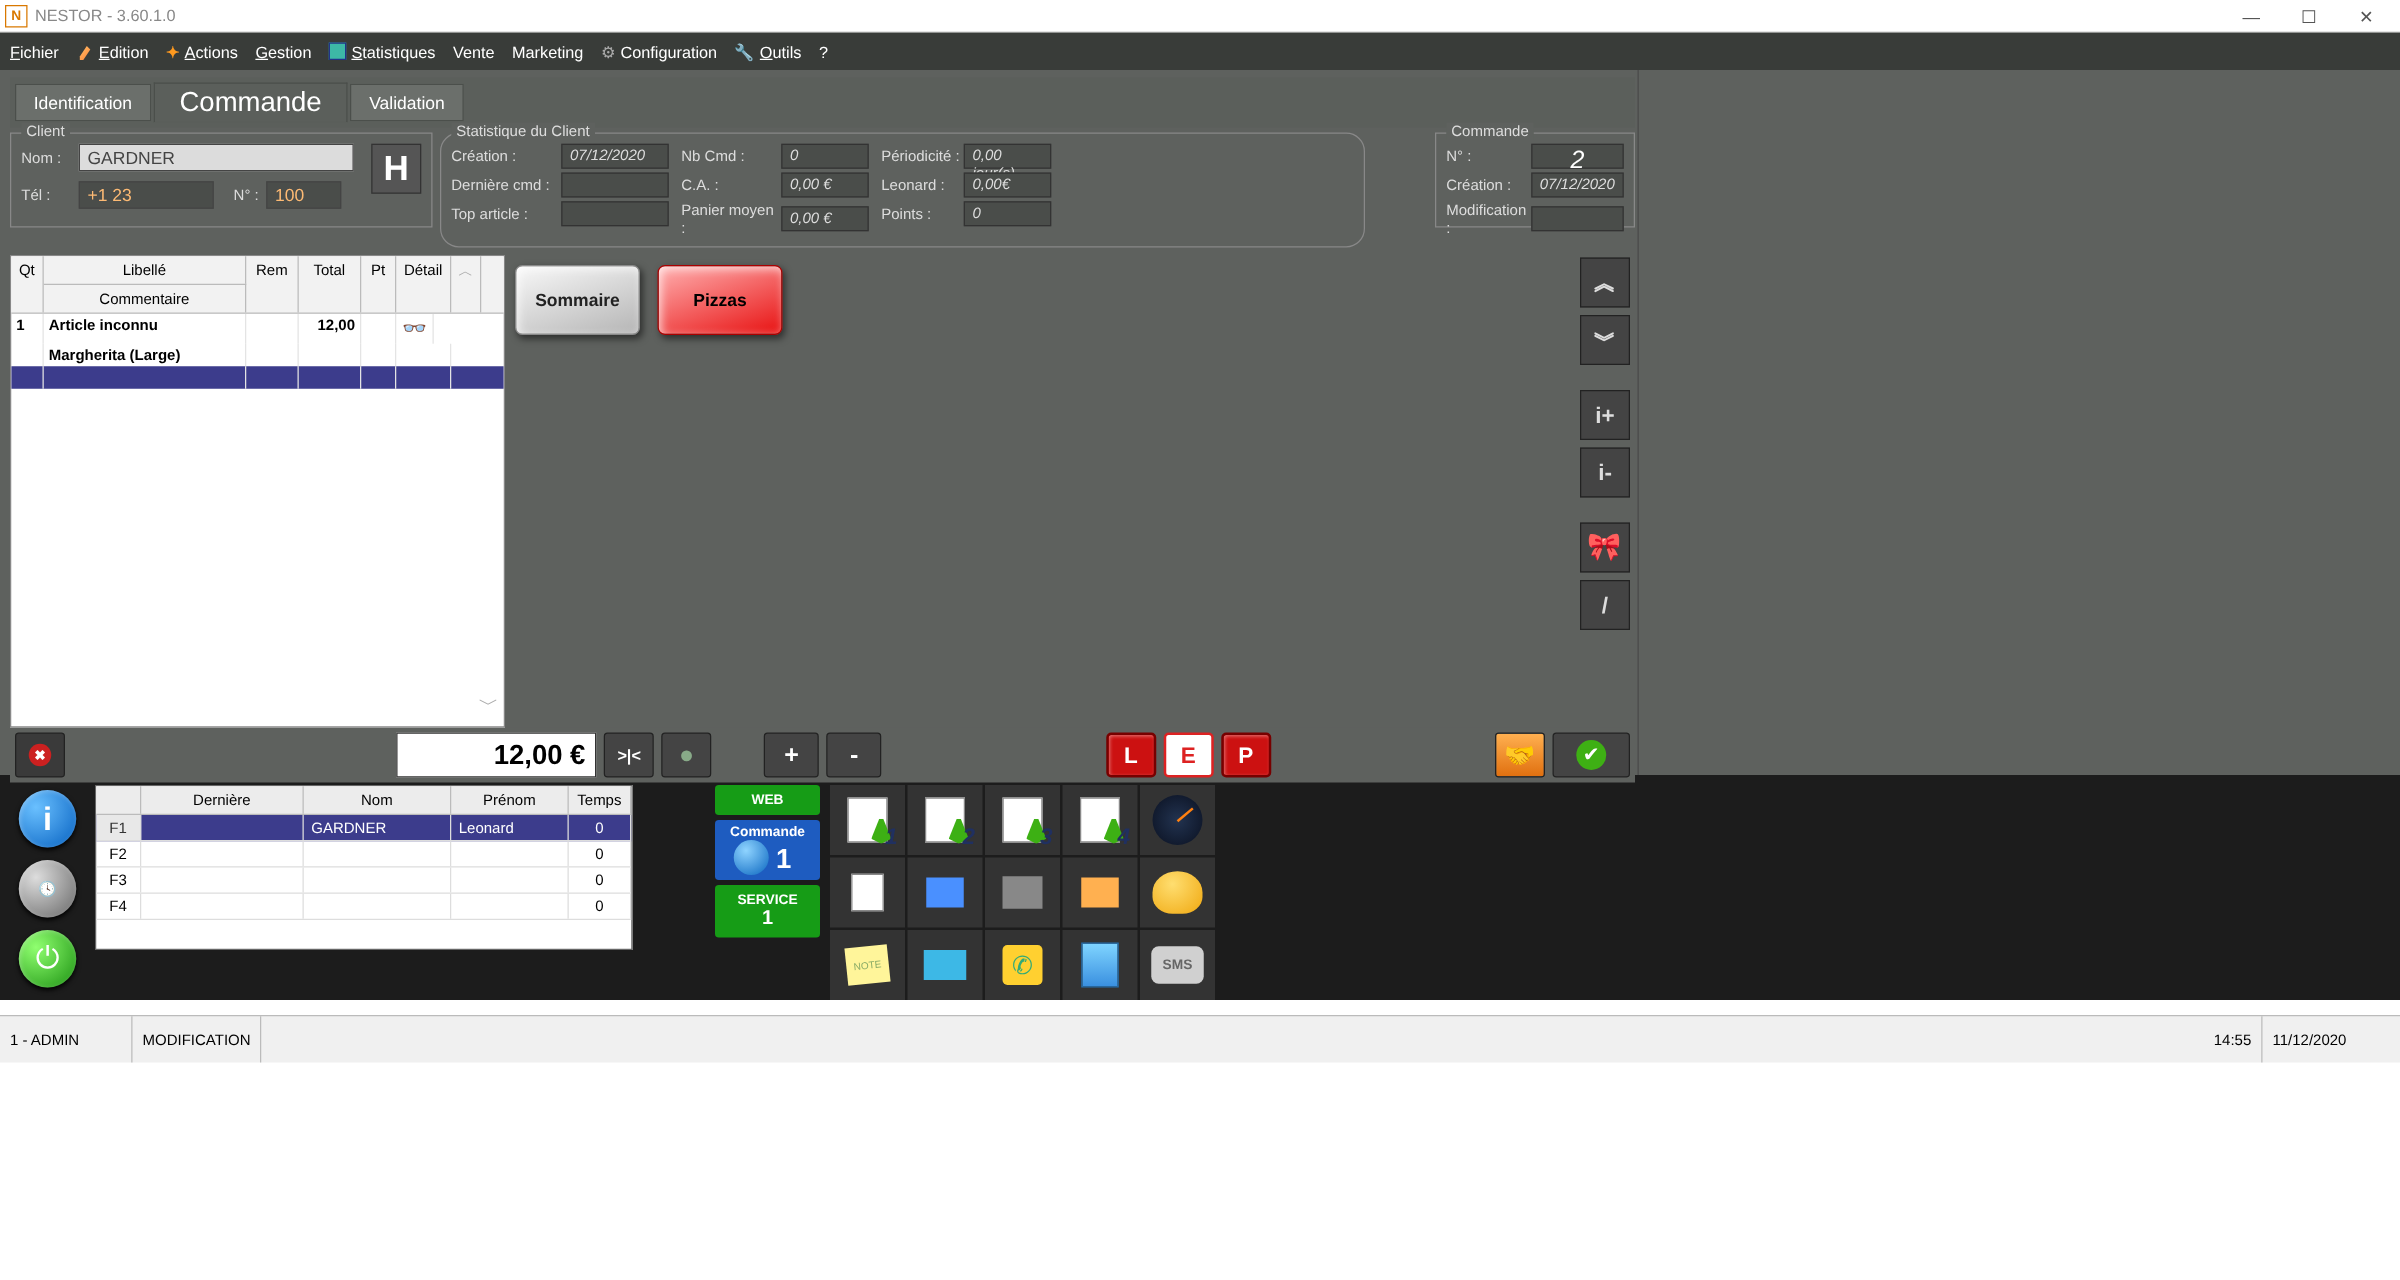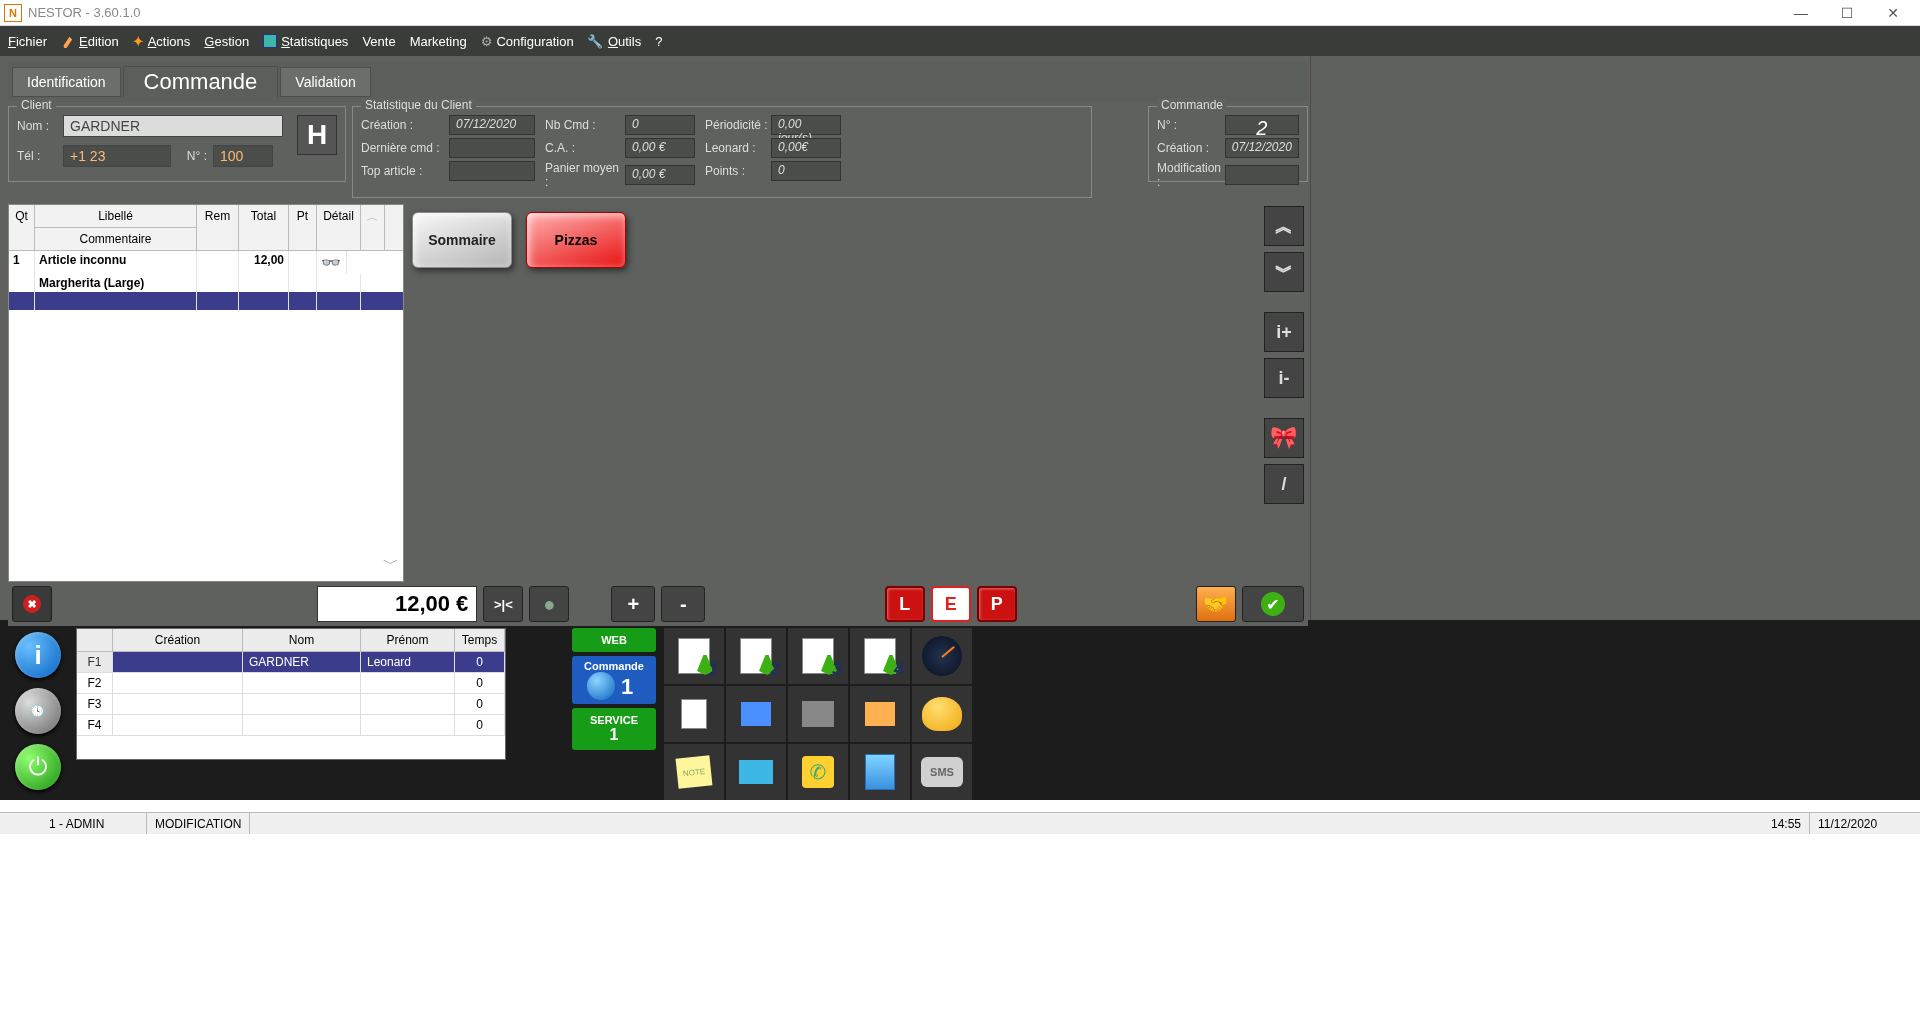--- a/index.html
+++ b/index.html
@@ -39,21 +39,21 @@
 .client-panel { width: 338px; height: 76px; }
 .client-panel .row { display: flex; align-items: center; margin-bottom: 8px; }
 .lbl { color: #ddd; font-size: 12px; width: 46px; }
 .txt { background: #dcdcdc; border: 1px solid #444; height: 22px; padding: 2px 6px; color: #444; font-size: 14px; }
 .txt.dark { background: #4a4d4a; color: #fdba74; }
 .client-panel .txt.name { width: 220px; }
 .client-panel .tel { width: 108px; }
 .client-panel .num { width: 60px; }
 .h-btn { width: 40px; height: 40px; background: #555; border: 1px solid #333; color: #fff; font-size: 28px; font-weight: bold; display: flex; align-items: center; justify-content: center; margin-left: 4px; }
 
-.stats-panel { flex: 0 0 740px; height: 92px; }
+.stats-panel { flex: 0 0 740px; height: 92px; border-radius: 15px; }
 .stats-grid { display: flex; gap: 10px; }
 .stats-col { display: flex; flex-direction: column; gap: 3px; }
 .stat-row { display: flex; align-items: center; }
 .stat-lbl { color: #ddd; font-size: 12px; width: 88px; }
 .stat-val { background: #4a4d4a; border: 1px solid #333; color: #ddd; height: 20px; padding: 1px 6px; font-size: 12px; width: 86px; font-style: italic; }
 .stat-val.sm { width: 70px; }
 
 .commande-info { width: 160px; height: 76px; margin-left: auto; }
 .commande-info .num-val { text-align: center; font-size: 20px; color: #fff; }
 
@@ -140,21 +140,21 @@
 .sms-ic { width:42px; height:30px; background:#d0d0d0; border-radius:6px; display:flex; align-items:center; justify-content:center; color:#666; font-weight:bold; font-size:11px; }
 .note-ic { width:34px; height:30px; background:#fff59a; transform:rotate(-6deg); display:flex; align-items:center; justify-content:center; color:#8a6; font-size:8px; }
 .sign-ic { width:34px; height:24px; background:#3db8e6; position:relative; }
 .phone-ic { width:32px; height:32px; background:#ffd030; border-radius:4px; color:#3a7; display:flex; align-items:center; justify-content:center; font-size:20px; }
 .calc-ic { width:30px; height:36px; background:linear-gradient(#7fd4ff,#3a90e0); border:1px solid #2570b0; }
 .printer-ic { width:32px; height:26px; background:#888; }
 .grid-ic { width:30px; height:24px; background:#4a90ff; }
 .edit-doc-ic { width:26px; height:30px; background:#fff; border:1px solid #888; }
 
 
-.statusbar { height:22px; background:#f0f0f0; border-top:1px solid #bbb; display:flex; align-items:center; font-size:12px;padding-left:41px; }
+.statusbar { height:38px; background:#f0f0f0; border-top:1px solid #bbb; display:flex; align-items:center; font-size:12px; }
 .statusbar .cell { border-right:1px solid #bbb; padding:2px 8px; height:100%; display:flex; align-items:center; }
 .statusbar .spacer { flex:1; }
 
 
 .rightgray { position:absolute; right:0; top:0; bottom:0; width:610px; background:#5e615e; border-left:1px solid #4a4a4a; }
 .workarea-inner { position:relative; width:1300px; }
 </style>
 </head>
 <body>
 
@@ -411,21 +411,21 @@
         <span>🕓</span>
       </div>
     <div class="round-btn rb-power">
         <span>⏻</span>
       </div>
   </div>
 
   <div class="call-table">
     <div class="ct-head">
       <div class="h ct-col-f"></div>
-      <div class="h ct-col-tel">Création</div>
+      <div class="h ct-col-tel">Dernière</div>
       <div class="h ct-col-nom">Nom</div>
       <div class="h ct-col-pre">Prénom</div>
       <div class="h ct-col-tmp">Temps</div>
     </div>
     <div class="ct-row sel">
       <div class="d ct-col-f">F1</div>
       <div class="d ct-col-tel"></div>
       <div class="d ct-col-nom nom">GARDNER</div>
       <div class="d ct-col-pre nom">Leonard</div>
       <div class="d ct-col-tmp">0</div>

